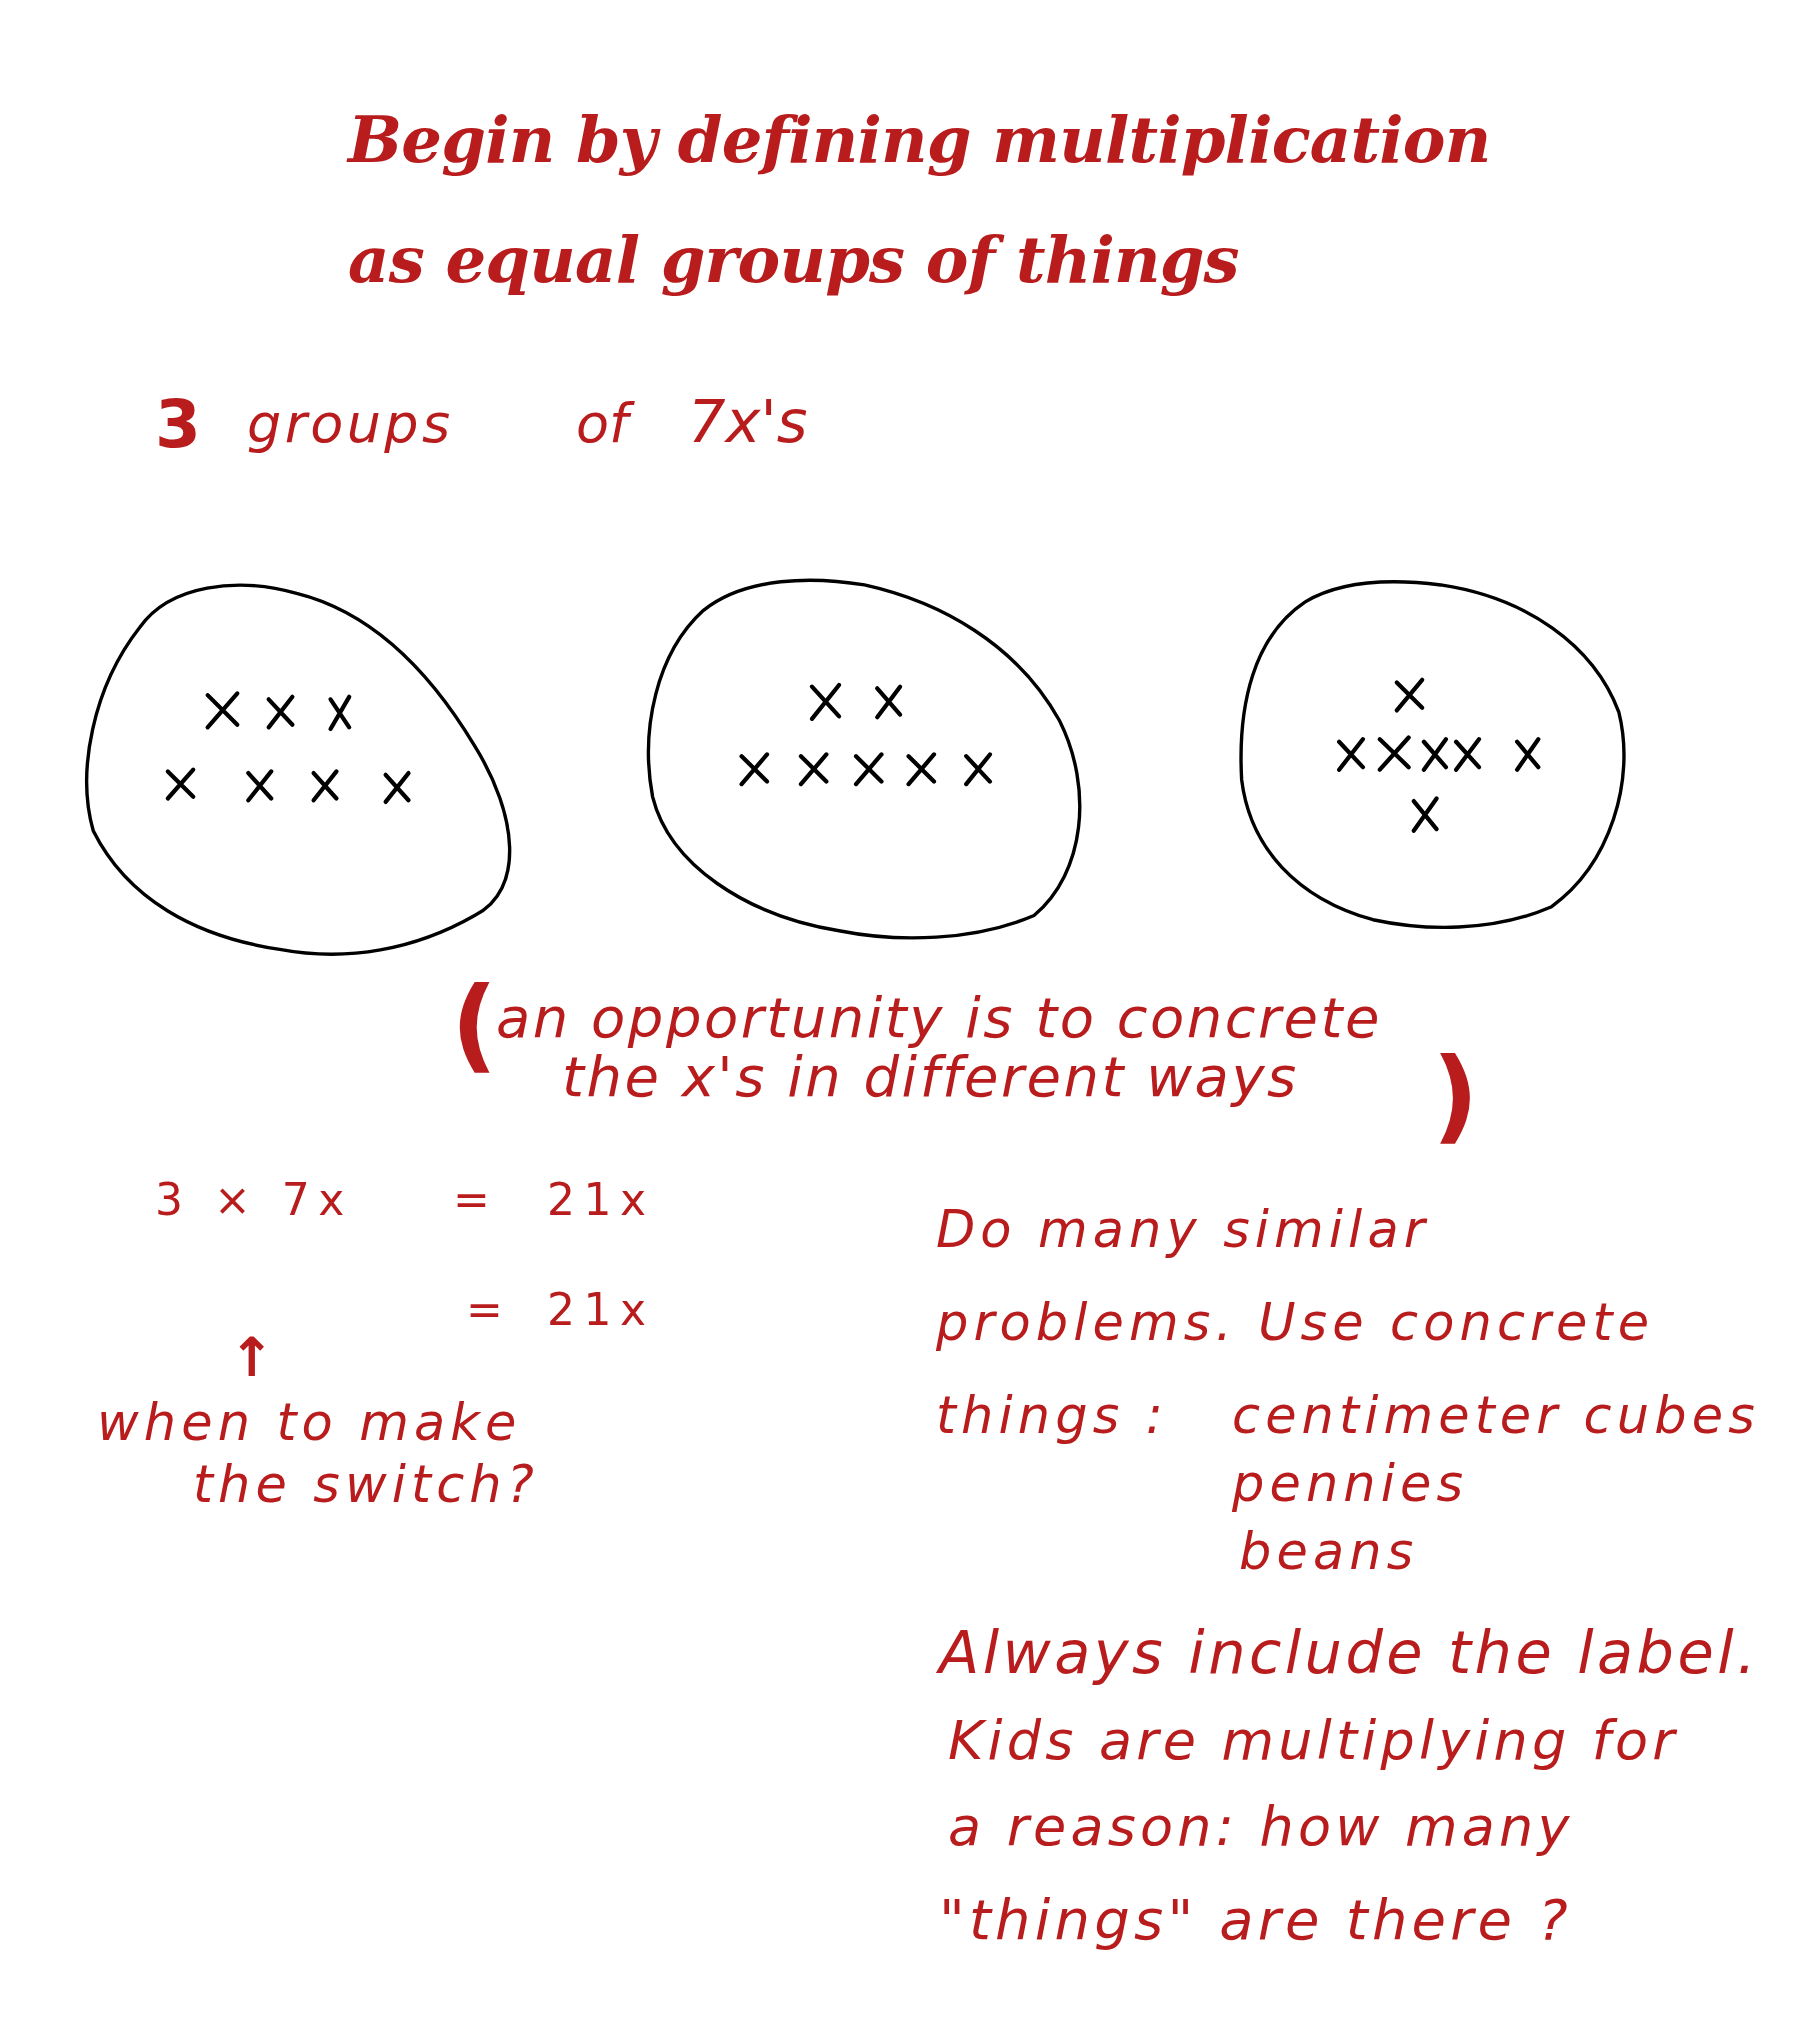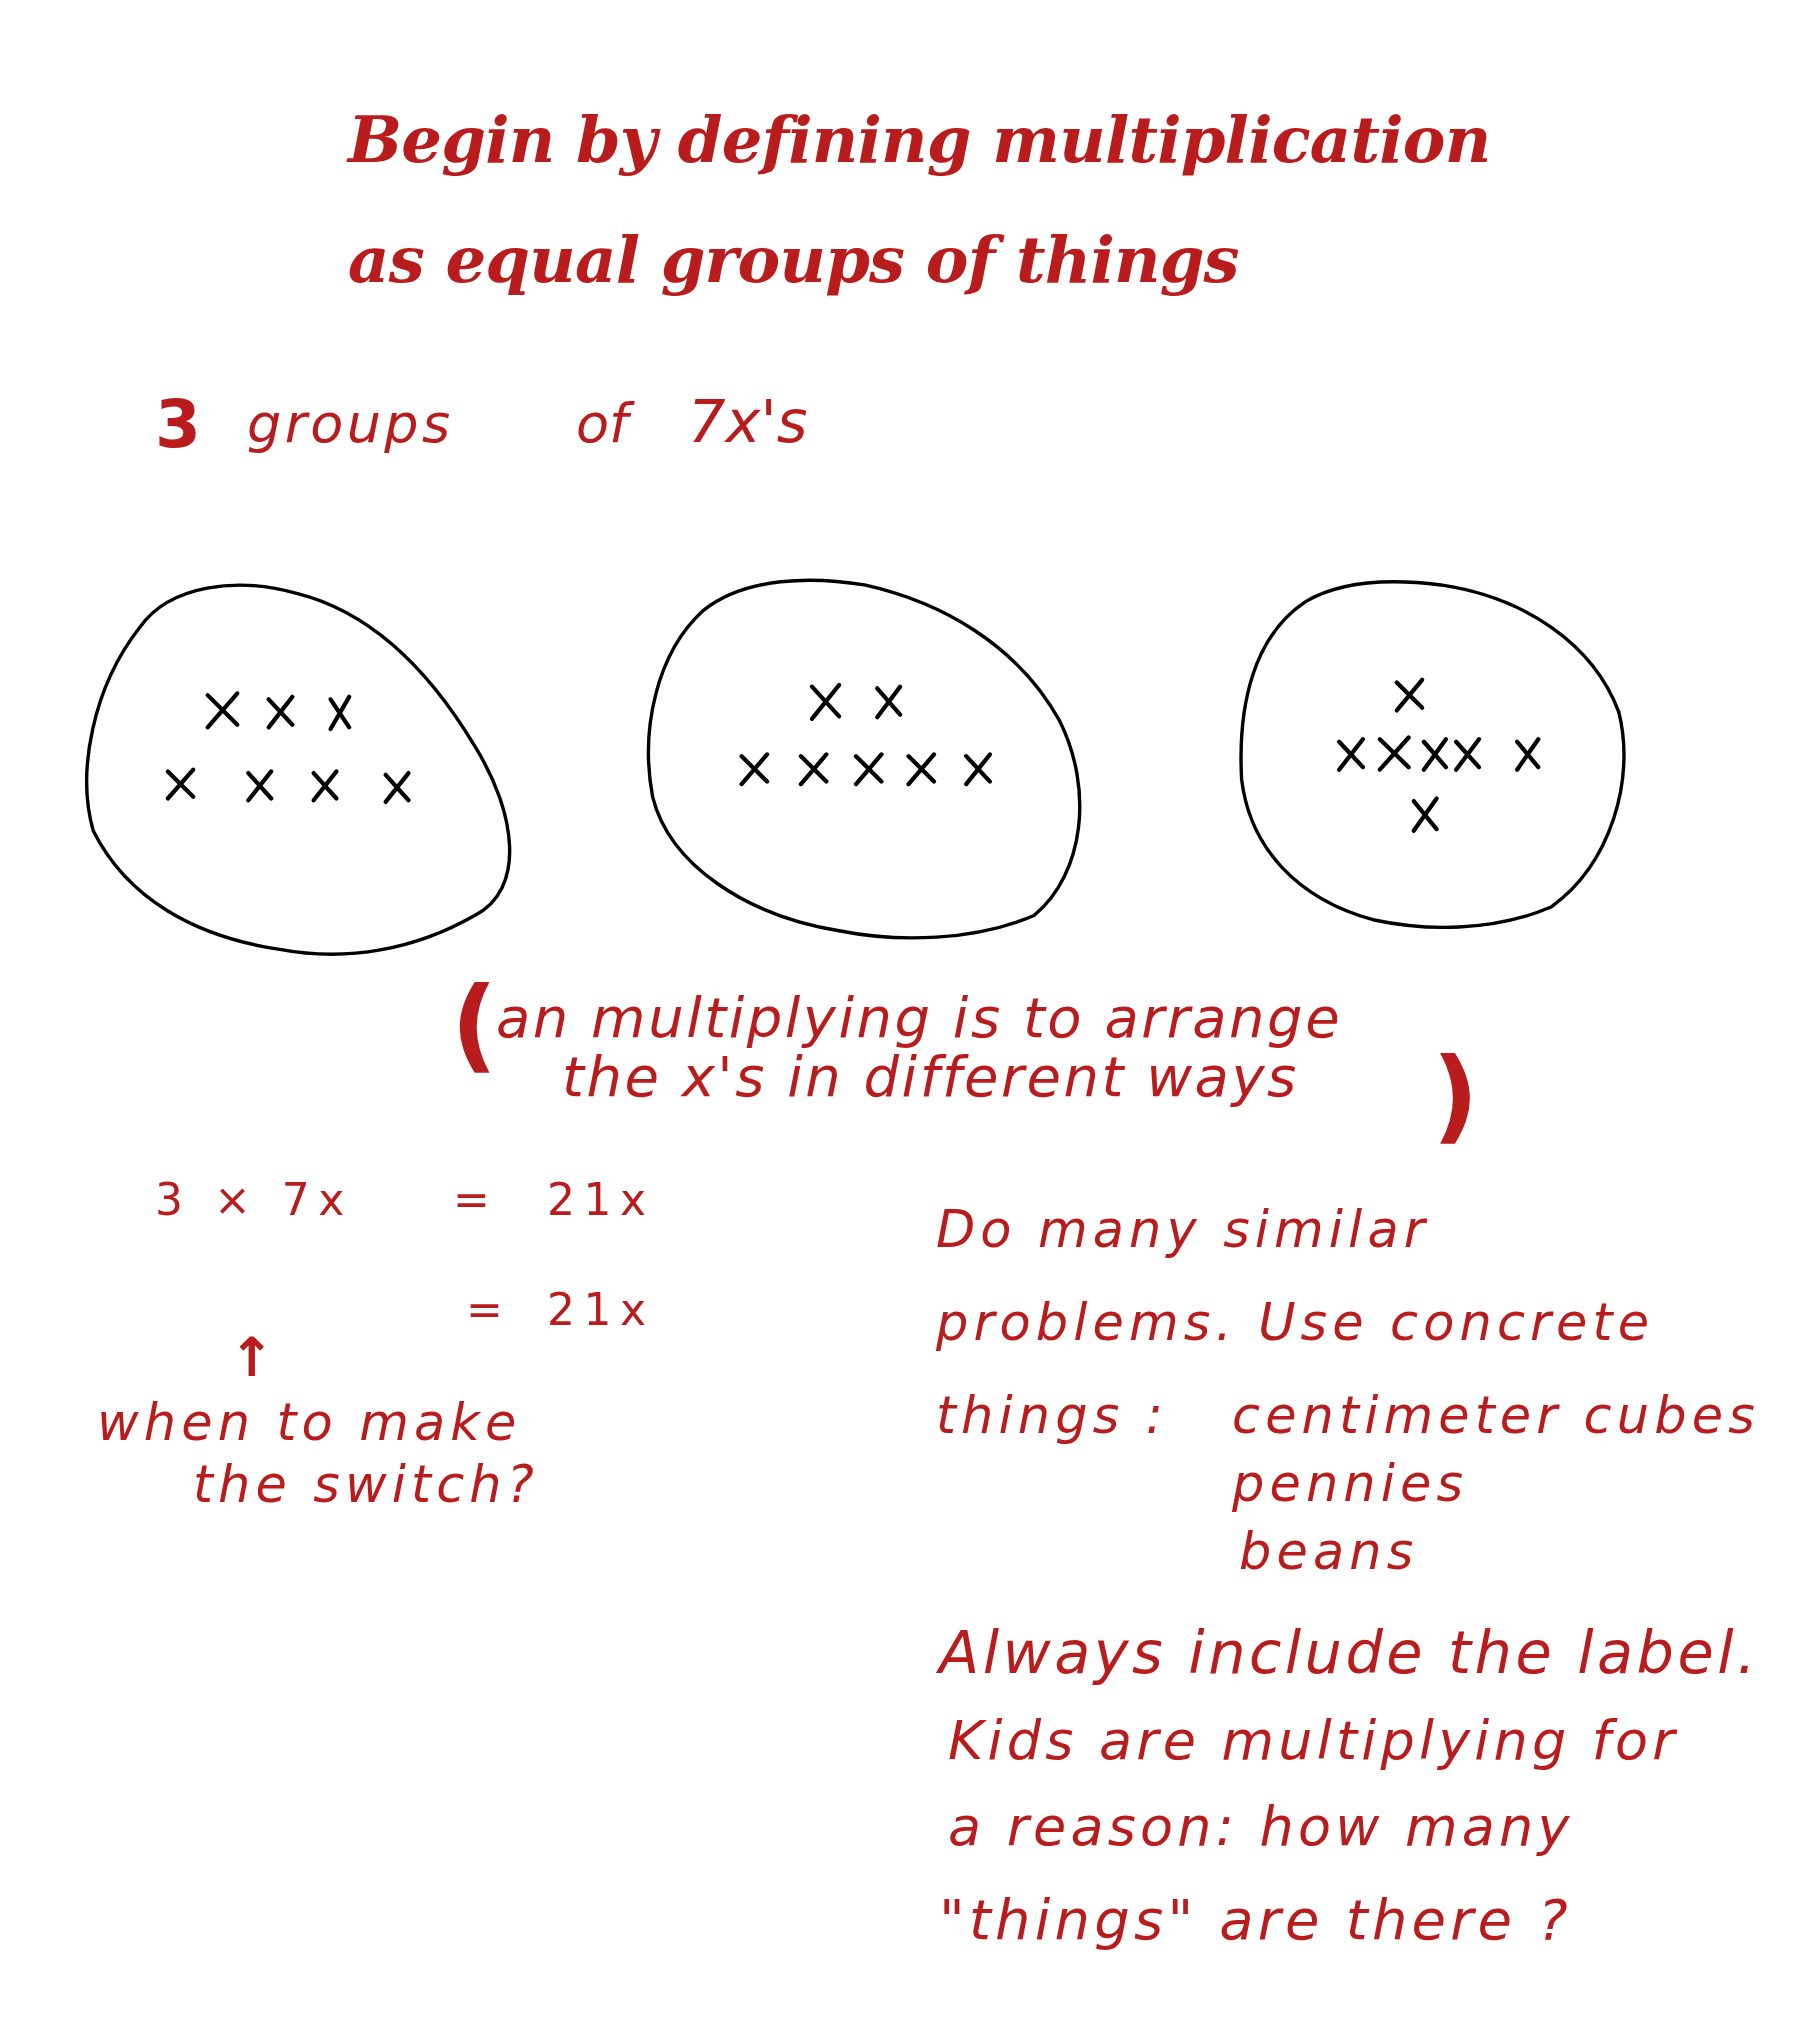--- a/index.html
+++ b/index.html
@@ -57,21 +57,21 @@
         <path d="M1628,872 L1662,905 M1662,870 L1628,908"></path>
         <path d="M1680,875 L1706,905 M1706,872 L1680,908"></path>
         <path d="M1718,875 L1745,905 M1745,872 L1718,908"></path>
         <path d="M1790,875 L1815,905 M1815,872 L1790,908"></path>
         <path d="M1668,945 L1695,978 M1695,942 L1668,980"></path>
       </g>
     </g>
   </svg>
 
   <div class="hw paren" style="left:451px; top:973px;">(</div>
-  <div class="hw big" style="left:496px; top:990px;">an multiplying is to arrange</div>
+  <div class="hw big" style="left:496px; top:990px;">an opportunity is to concrete</div>
   <div class="hw big" style="left:542px; top:1049px;margin-left:20px;">the x's in different ways</div>
   <div class="hw paren" style="left:1432px; top:1044px;">)</div>
 
   <div class="hw eq" style="left:155px; top:1178px;">3 × 7x</div>
   <div class="hw eq" style="left:453px; top:1178px;">=</div>
   <div class="hw eq" style="left:547px; top:1178px;">21x</div>
 
   <div class="hw eq" style="left:466px; top:1288px;">=</div>
   <div class="hw eq" style="left:547px; top:1288px;">21x</div>
 

